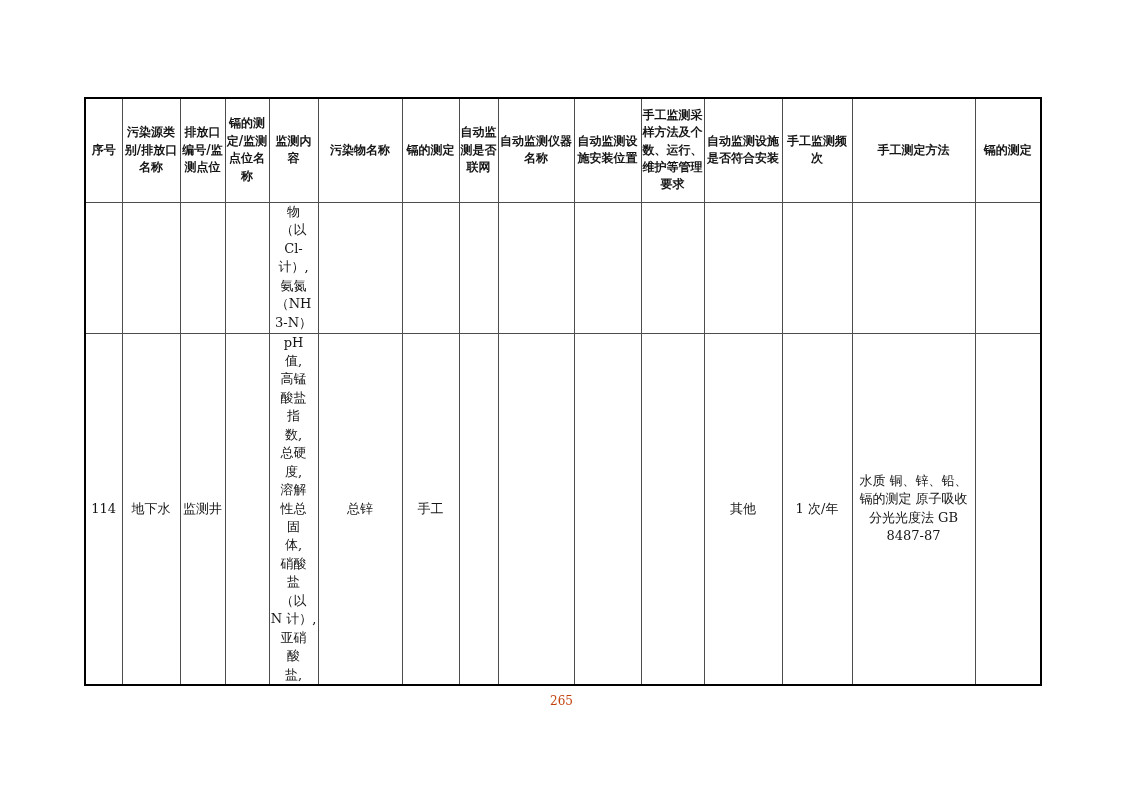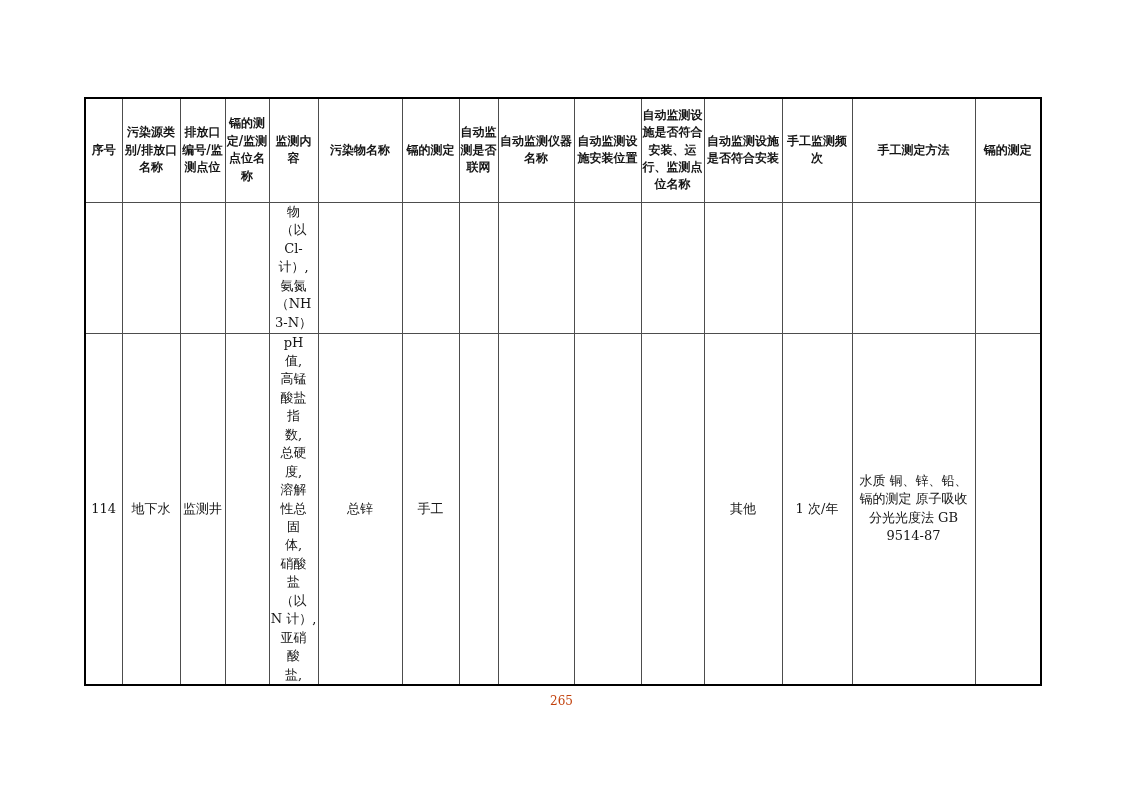--- a/index.html
+++ b/index.html
@@ -79,21 +79,21 @@
       <th>序号</th>
       <th>污染源类别/排放口名称</th>
       <th>排放口编号/监测点位</th>
       <th>镉的测定/监测点位名称</th>
       <th>监测内容</th>
       <th>污染物名称</th>
       <th>镉的测定</th>
       <th>自动监测是否联网</th>
       <th>自动监测仪器名称</th>
       <th>自动监测设施安装位置</th>
-      <th>自动监测设施是否符合安装、运行、监测点位名称</th>
+      <th>手工监测采样方法及个数、运行、维护等管理要求</th>
       <th>自动监测设施是否符合安装</th>
       <th>手工监测频次</th>
       <th>手工测定方法</th>
       <th>镉的测定</th>
     </tr>
   </thead>
   <tbody>
     <tr class="h-rowa">
       <td></td>
       <td></td>
@@ -142,19 +142,19 @@
 酸
 盐,</td>
       <td>总锌</td>
       <td>手工</td>
       <td></td>
       <td></td>
       <td></td>
       <td></td>
       <td>其他</td>
       <td>1 次/年</td>
-      <td>水质 铜、锌、铅、镉的测定 原子吸收分光光度法 GB 9514-87</td>
+      <td>水质 铜、锌、铅、镉的测定 原子吸收分光光度法 GB 8487-87</td>
       <td></td>
     </tr>
   </tbody>
 </table>
 
 <div class="page-number">265</div>
 
 </body></html>

